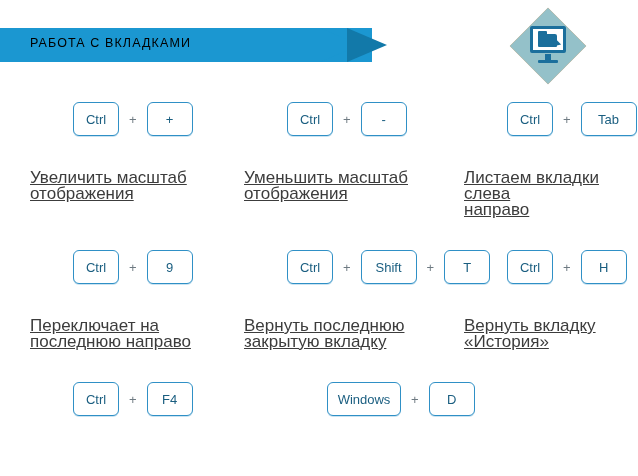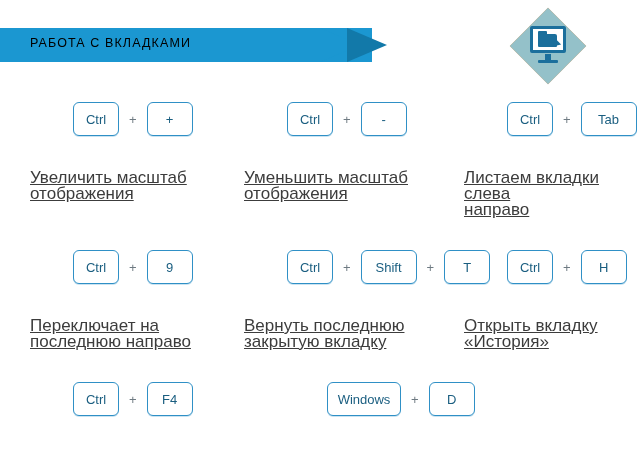--- a/index.html
+++ b/index.html
@@ -257,21 +257,21 @@
       </div>
       <div class="caption">Вернуть последнюю
 закрытую вкладку</div>
     </div>
     <div class="cell col2">
       <div class="keys">
         <div class="key">Ctrl</div>
         <div class="plus">+</div>
         <div class="key">H</div>
       </div>
-      <div class="caption">Открыть вкладку
+      <div class="caption">Вернуть вкладку
 «История»</div>
     </div>
   </div>
 
   <div class="row-spacer"></div>
 
   <div class="row">
     <div class="cell col0">
       <div class="keys">
         <div class="key">Ctrl</div>

